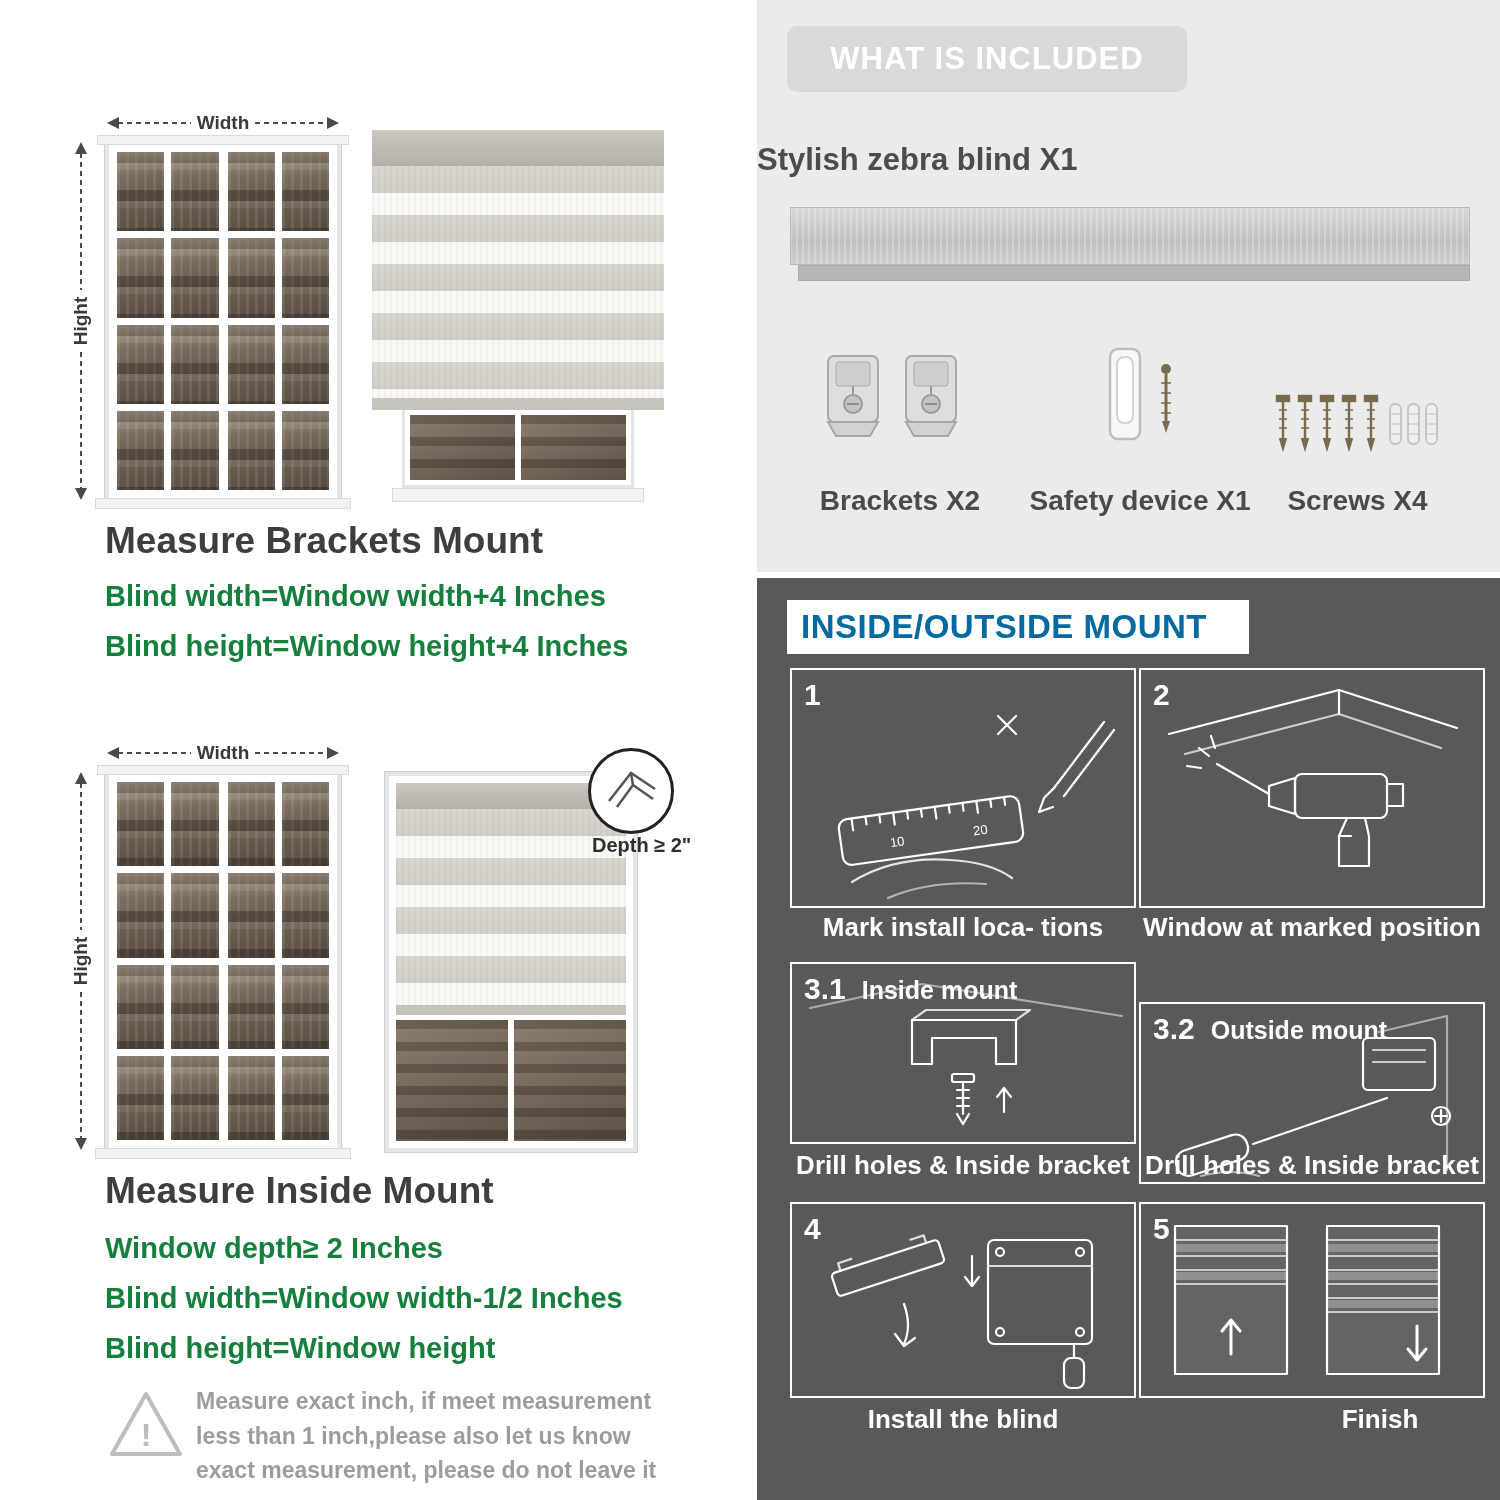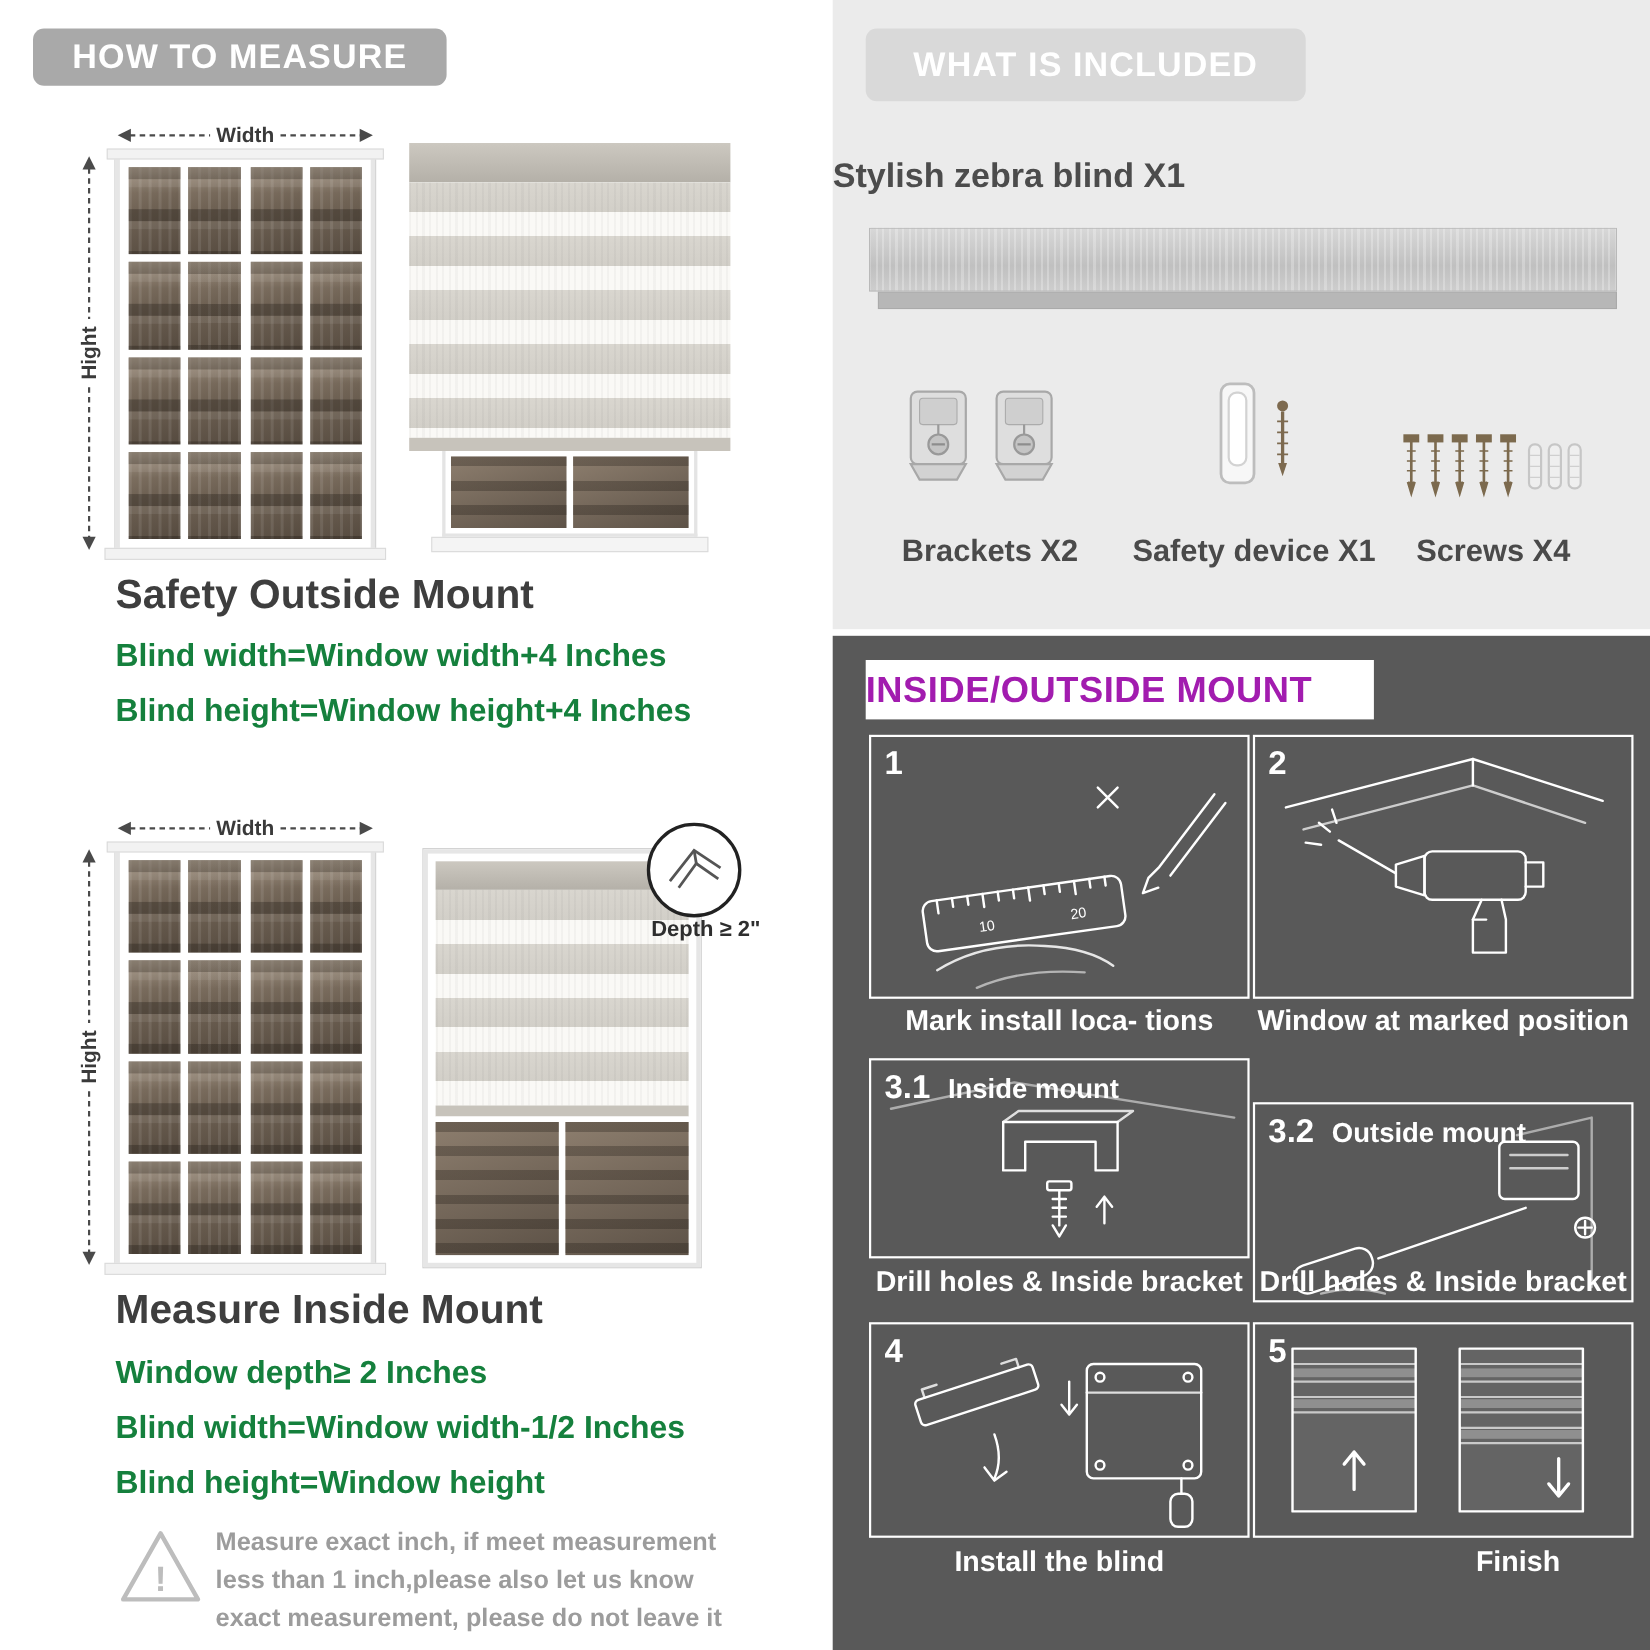--- a/index.html
+++ b/index.html
@@ -72,37 +72,34 @@
   .rail-main{position:absolute;left:790px;top:207px;width:680px;height:58px;
           background:
             repeating-linear-gradient(90deg, rgba(255,255,255,.25) 0 2px, rgba(0,0,0,0) 2px 6px),
             linear-gradient(180deg,#d8d8d8,#c0c0c0 60%,#cecece);
           box-shadow:inset 0 0 0 1px #b9b9b9;}
   .rail-lip{position:absolute;left:798px;top:265px;width:672px;height:16px;background:#b7b7b7;
           box-shadow:inset 0 0 0 1px #aaa;}
   .item-label{position:absolute;font-size:28px;font-weight:bold;color:#4a4a4a;text-align:center;}
 
   .mount-header{position:absolute;left:787px;top:600px;width:462px;height:54px;background:#fff;
-          display:flex;align-items:center;box-sizing:border-box;
-          font-size:33px;font-weight:bold;color:#a21caf;letter-spacing:.5px;}
+          display:flex;align-items:center;padding-left:14px;box-sizing:border-box;
+          font-size:33px;font-weight:bold;color:#0369a1;letter-spacing:.5px;}
   .step{position:absolute;border:2px solid #fff;}
   .step-art{position:absolute;left:0;top:0;width:100%;height:100%;}
   .step-head{position:absolute;left:12px;top:8px;color:#fff;font-weight:bold;font-size:30px;
           display:flex;gap:16px;align-items:baseline;z-index:2;}
   .step-title{font-size:25px;}
   .caption{position:absolute;width:342px;color:#fff;font-weight:bold;font-size:26px;padding-left:2px;text-align:center;}
 </style>
 </head>
 <body>
 
 <div id="canvas">
 
-  <div class="pill left-pill">
-      <span>HOW TO MEASURE</span>
-    </div>
 
   <svg class="measure" style="left:105px;top:110px;" width="236" height="26">
     <polygon points="2,13 14,7 14,19" fill="#4a4a4a"></polygon>
     <line x1="13" y1="13" x2="86" y2="13" stroke="#4a4a4a" stroke-width="2" stroke-dasharray="5 4"></line>
     <text x="118" y="19" text-anchor="middle" font-size="19" font-weight="bold" fill="#3a3a3a">Width</text>
     <line x1="150" y1="13" x2="223" y2="13" stroke="#4a4a4a" stroke-width="2" stroke-dasharray="5 4"></line>
     <polygon points="234,13 222,7 222,19" fill="#4a4a4a"></polygon>
   </svg>
 
   <svg class="measure" style="left:68px;top:140px;" width="26" height="362">
@@ -140,21 +137,21 @@
     <div class="zebra-top"></div>
     <div class="zebra-body"></div>
     <div class="zebra-bottom"></div>
     <div class="below-window">
       <div class="mini-pane"></div>
       <div class="mini-pane"></div>
     </div>
     <div class="sill"></div>
   </div>
 
-  <div class="h-dark" style="left:105px;top:520px;">Safety Outside Mount</div>
+  <div class="h-dark" style="left:105px;top:520px;">Measure Brackets Mount</div>
   <div class="body-gray" style="left:105px;top:580px;">Blind width=Window width+4 Inches</div>
   <div class="body-gray" style="left:105px;top:630px;">Blind height=Window height+4 Inches</div>
 
   <svg class="measure" style="left:105px;top:740px;" width="236" height="26">
     <polygon points="2,13 14,7 14,19" fill="#4a4a4a"></polygon>
     <line x1="13" y1="13" x2="86" y2="13" stroke="#4a4a4a" stroke-width="2" stroke-dasharray="5 4"></line>
     <text x="118" y="19" text-anchor="middle" font-size="19" font-weight="bold" fill="#3a3a3a">Width</text>
     <line x1="150" y1="13" x2="223" y2="13" stroke="#4a4a4a" stroke-width="2" stroke-dasharray="5 4"></line>
     <polygon points="234,13 222,7 222,19" fill="#4a4a4a"></polygon>
   </svg>

